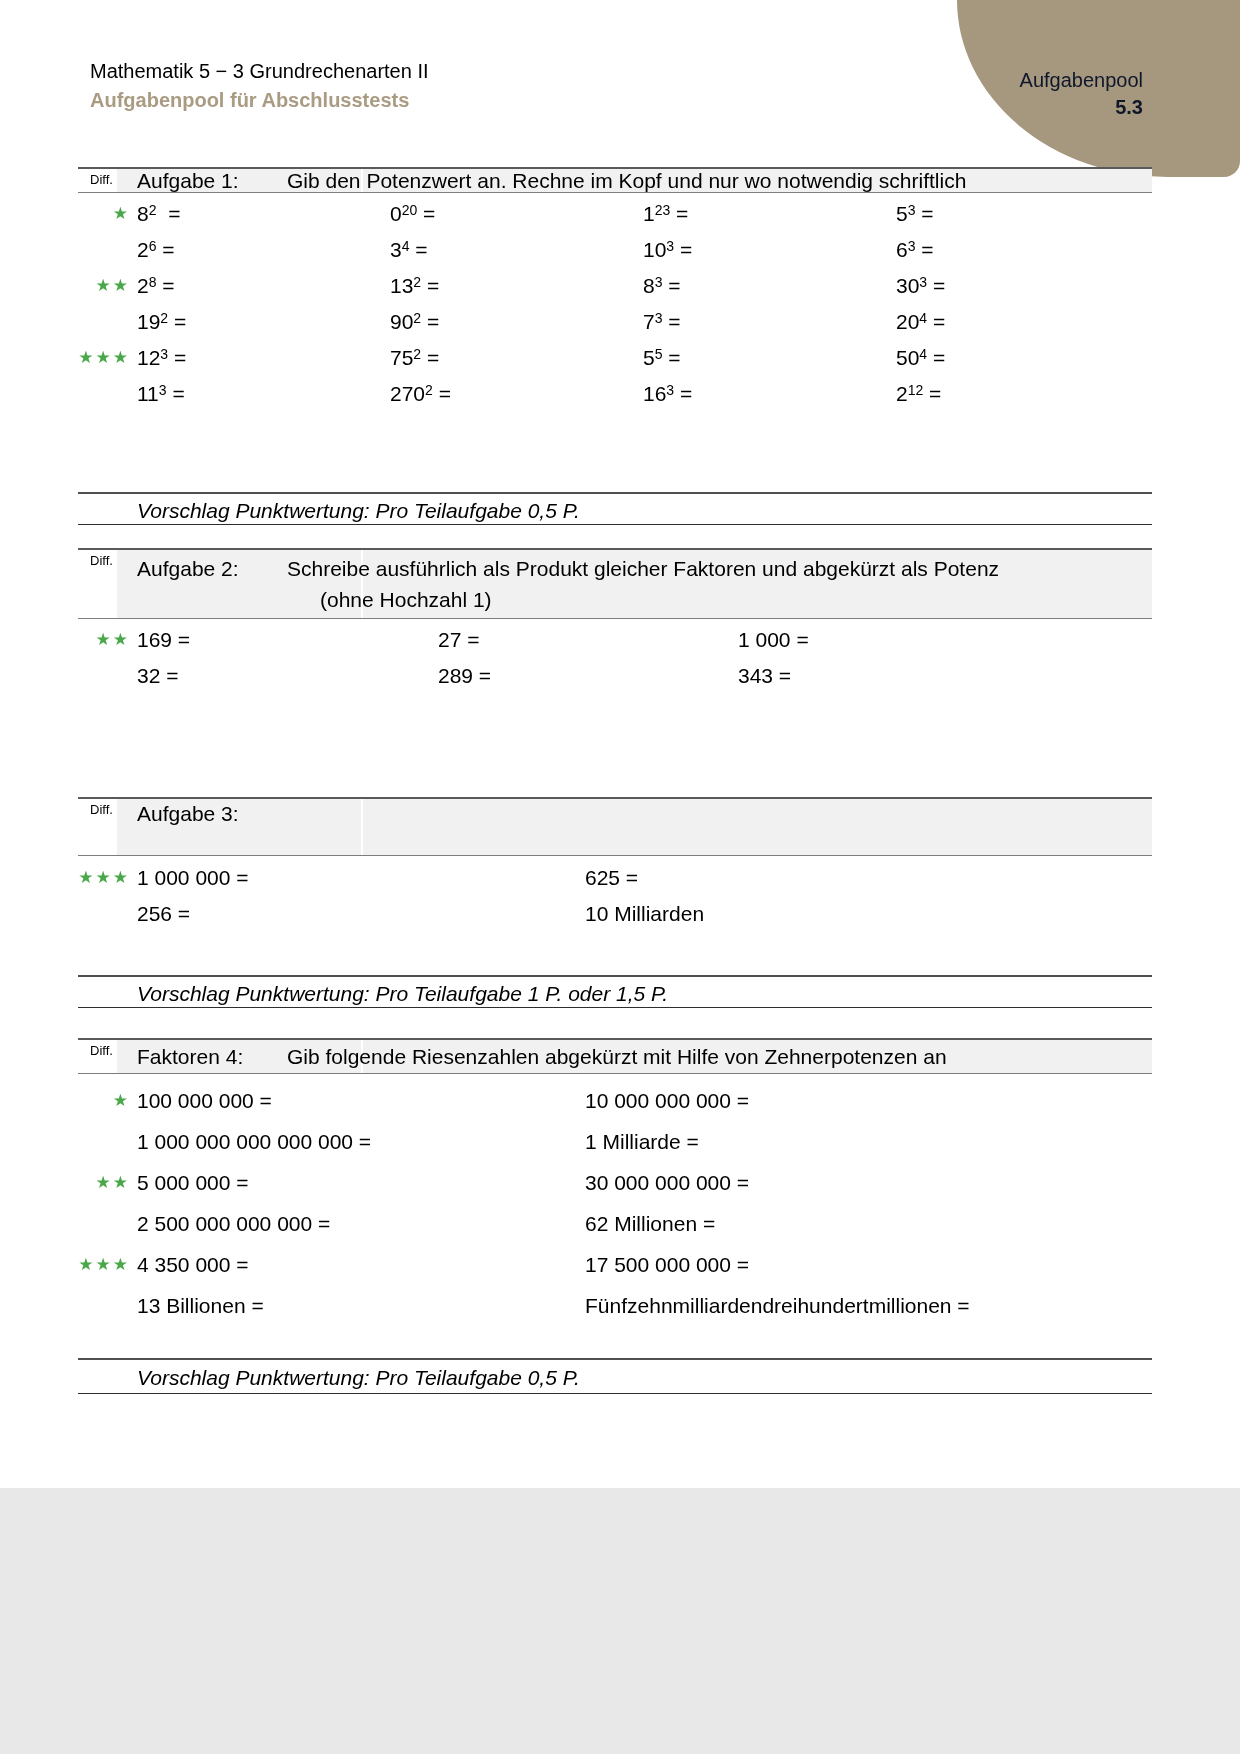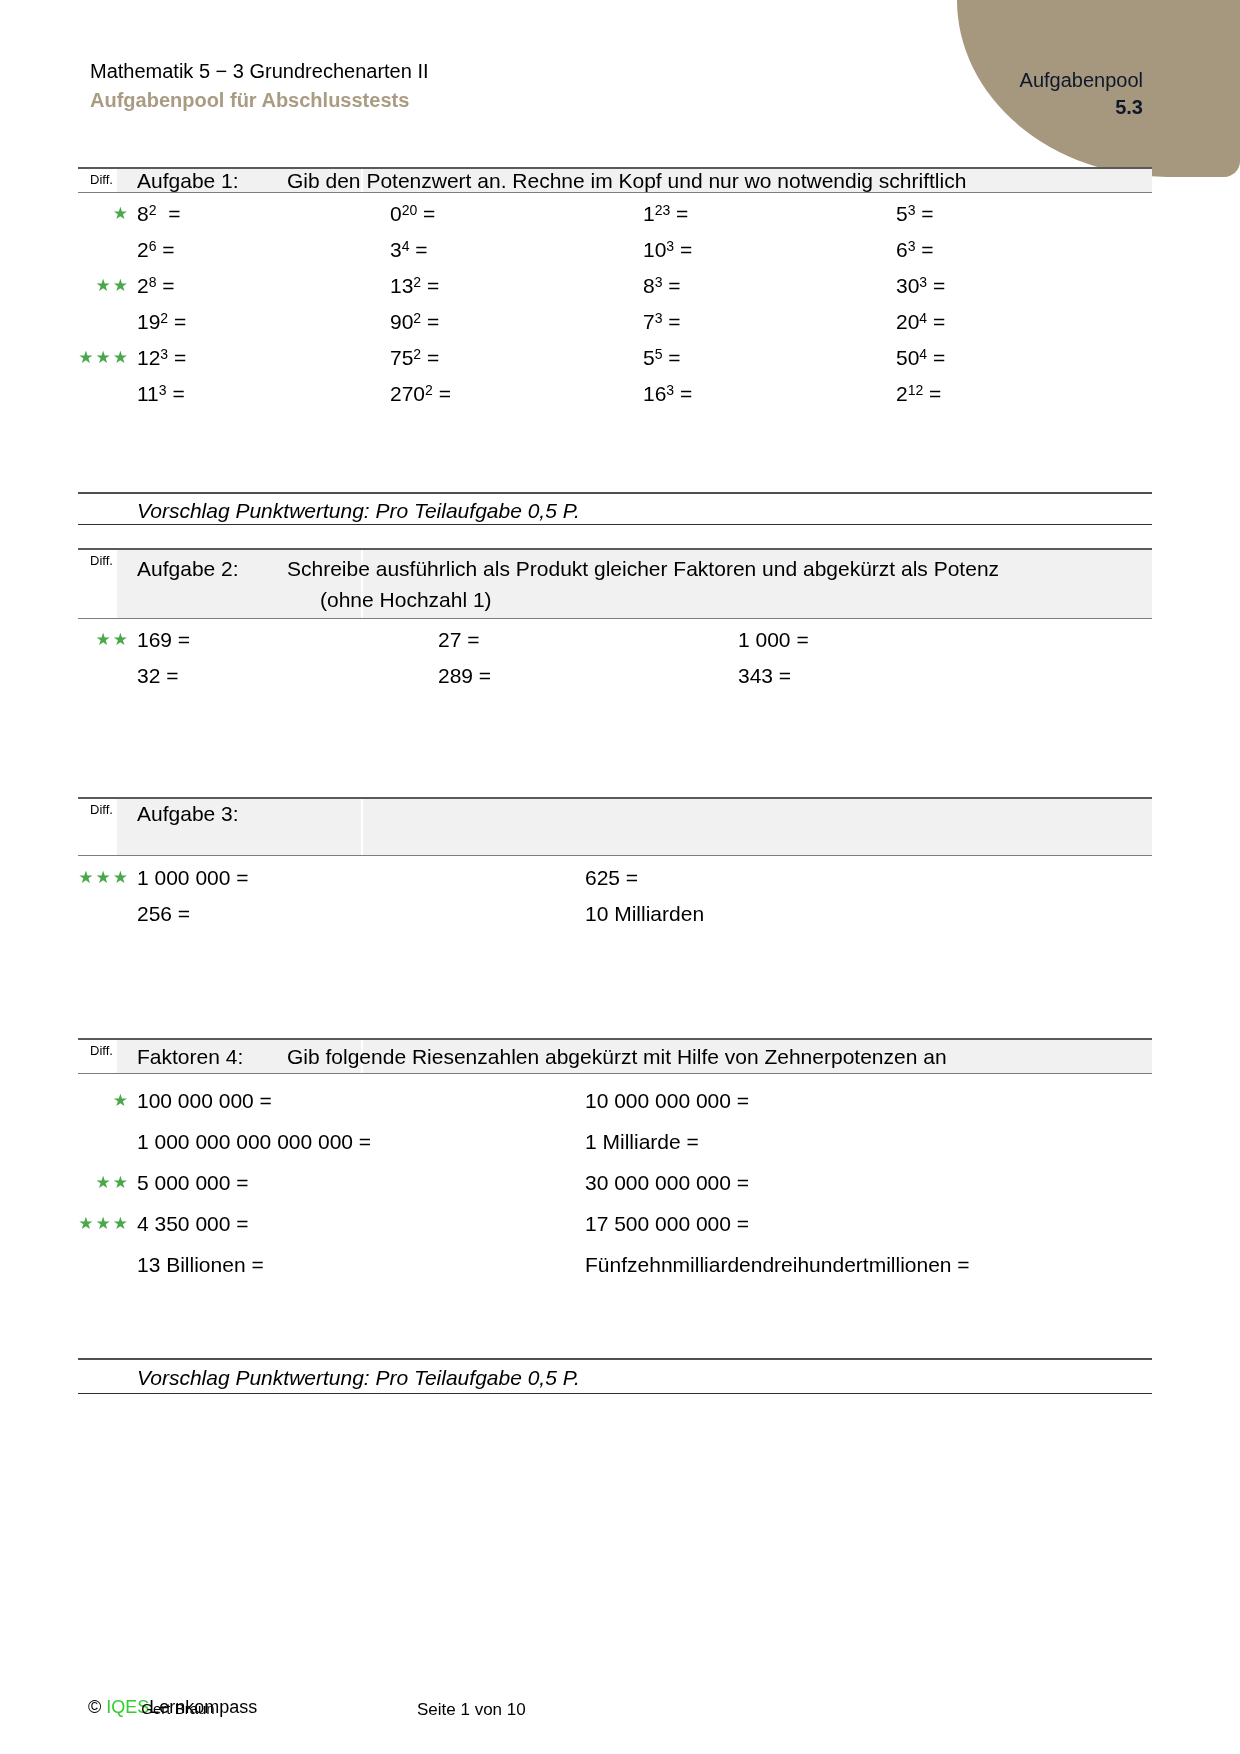--- a/index.html
+++ b/index.html
@@ -1,17 +1,17 @@
 <!DOCTYPE html>
 <html><head>
 <meta charset="utf-8">
 <style>
   html,body{margin:0;padding:0;background:#e8e8e8;}
   .sheet{
-    position:relative;width:1240px;height:1754px;margin:0 auto;background:#ffffff;
+    position:relative;width:1240px;height:1488px;margin:0 auto;background:#ffffff;
     font-family:"Liberation Sans","DejaVu Sans",sans-serif;color:#000;overflow:hidden;
   }
   
   .doc-header{position:absolute;left:90px;top:57px;font-size:20px;line-height:29px;}
   .doc-title{color:#000;}
   .doc-subtitle{color:#aa9b83;font-weight:bold;}
   .corner{
     position:absolute;top:0;right:0;width:283px;height:177px;background:#a6977f;
     border-bottom-left-radius:210px 177px;border-bottom-right-radius:16px;
   }
@@ -176,20 +176,21 @@
         <span class="stars">★★★</span>
         <span class="cell" style="left: 59px;">1&nbsp;000&nbsp;000&nbsp;=</span>
         <span class="cell" style="left: 507px;">625&nbsp;=</span>
       </div>
       <div class="trow" style="height: 36px; line-height: 36px;">
         <span class="stars"></span>
         <span class="cell" style="left: 59px;">256&nbsp;=</span>
         <span class="cell" style="left: 507px;">10&nbsp;Milliarden</span>
       </div>
     </div>
+  <div class="scoring scoring-2">Vorschlag Punktwertung: Pro Teilaufgabe 1 P. oder 1,5 P.</div>
 
   <div class="band band-3">
     <div class="g1"></div>
     <div class="g2"></div>
     <span class="diff">Diff.</span>
     <span class="tname">Faktoren 4:</span>
     <div class="instr">
       <span>Gib folgende Riesenzahlen abgekürzt mit Hilfe von Zehnerpotenzen an</span>
     </div>
   </div>
@@ -203,20 +204,25 @@
         <span class="stars"></span>
         <span class="cell" style="left: 59px;">1&nbsp;000&nbsp;000&nbsp;000&nbsp;000&nbsp;000&nbsp;=</span>
         <span class="cell" style="left: 507px;">1&nbsp;Milliarde&nbsp;=</span>
       </div>
       <div class="trow" style="height: 41px; line-height: 41px;">
         <span class="stars">★★</span>
         <span class="cell" style="left: 59px;">5&nbsp;000&nbsp;000&nbsp;=</span>
         <span class="cell" style="left: 507px;">30&nbsp;000&nbsp;000&nbsp;000&nbsp;=</span>
       </div>
       <div class="trow" style="height: 41px; line-height: 41px;">
+        <span class="stars"></span>
+        <span class="cell" style="left: 59px;">2&nbsp;500&nbsp;000&nbsp;000&nbsp;000&nbsp;=</span>
+        <span class="cell" style="left: 507px;">62&nbsp;Millionen&nbsp;=</span>
+      </div>
+      <div class="trow" style="height: 41px; line-height: 41px;">
         <span class="stars">★★★</span>
         <span class="cell" style="left: 59px;">4&nbsp;350&nbsp;000&nbsp;=</span>
         <span class="cell" style="left: 507px;">17&nbsp;500&nbsp;000&nbsp;000&nbsp;=</span>
       </div>
       <div class="trow" style="height: 41px; line-height: 41px;">
         <span class="stars"></span>
         <span class="cell" style="left: 59px;">13&nbsp;Billionen&nbsp;=</span>
         <span class="cell" style="left: 507px;">Fünfzehnmilliardendreihundertmillionen&nbsp;=</span>
       </div>
     </div>

